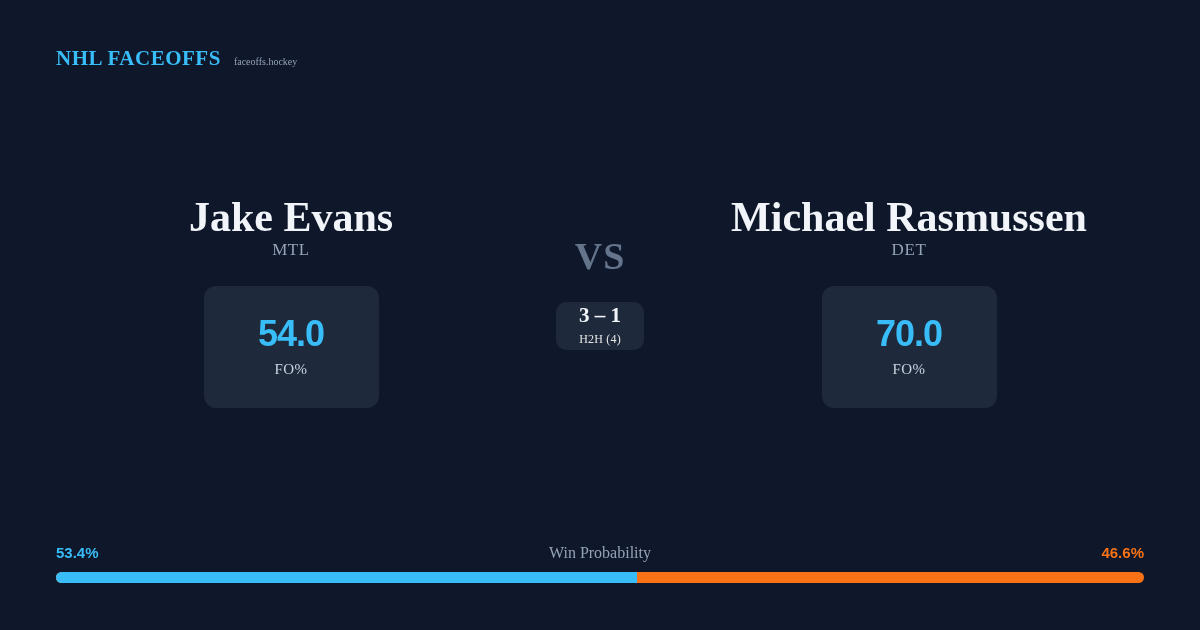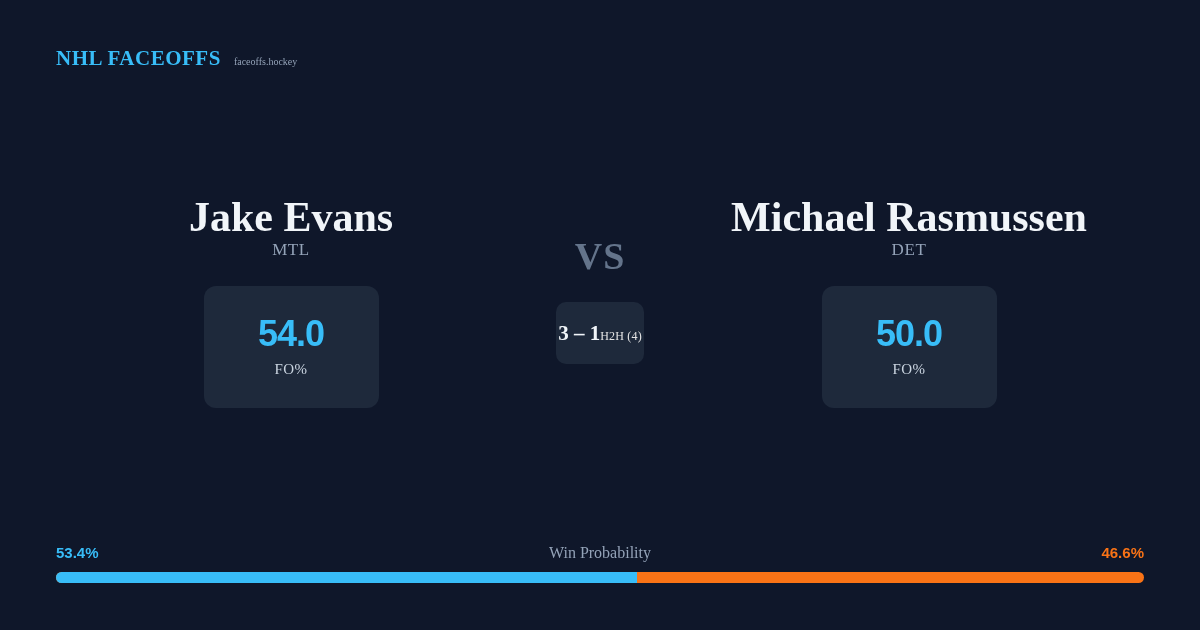--- a/index.html
+++ b/index.html
@@ -121,24 +121,25 @@
     font-weight: bold;
     font-size: 38px;
     line-height: 1;
     color: #64748b;
     letter-spacing: 1px;
   }
 
   .h2h-badge {
     margin-top: 27px;
     width: 88px;
-    height: 62px;
+    height: 48px;
     background: #1e293b;
     border-radius: 10px;
     display: flex;
+    flex-direction: column;
     align-items: center;
     justify-content: center;
   }
 
   .h2h-score {
     font-family: "Liberation Serif", serif;
     font-weight: bold;
     font-size: 21px;
     line-height: 1;
     color: #f1f5f9;
@@ -221,21 +222,21 @@
     <div class="h2h-badge">
       <div class="h2h-score">3 – 1</div>
       <div class="h2h-label">H2H (4)</div>
     </div>
   </div>
 
   <div class="player">
     <div class="player-name">Michael Rasmussen</div>
     <div class="player-team">DET</div>
     <div class="stat-card">
-      <div class="stat-value">50.0</div>
+      <div class="stat-value">70.0</div>
       <div class="stat-label">FO%</div>
     </div>
   </div>
 
 </div>
 
 <div class="winprob">
   <div class="winprob-row">
     <span class="wp-pct wp-left">53.4%</span>
     <span class="wp-caption">Win Probability</span>

